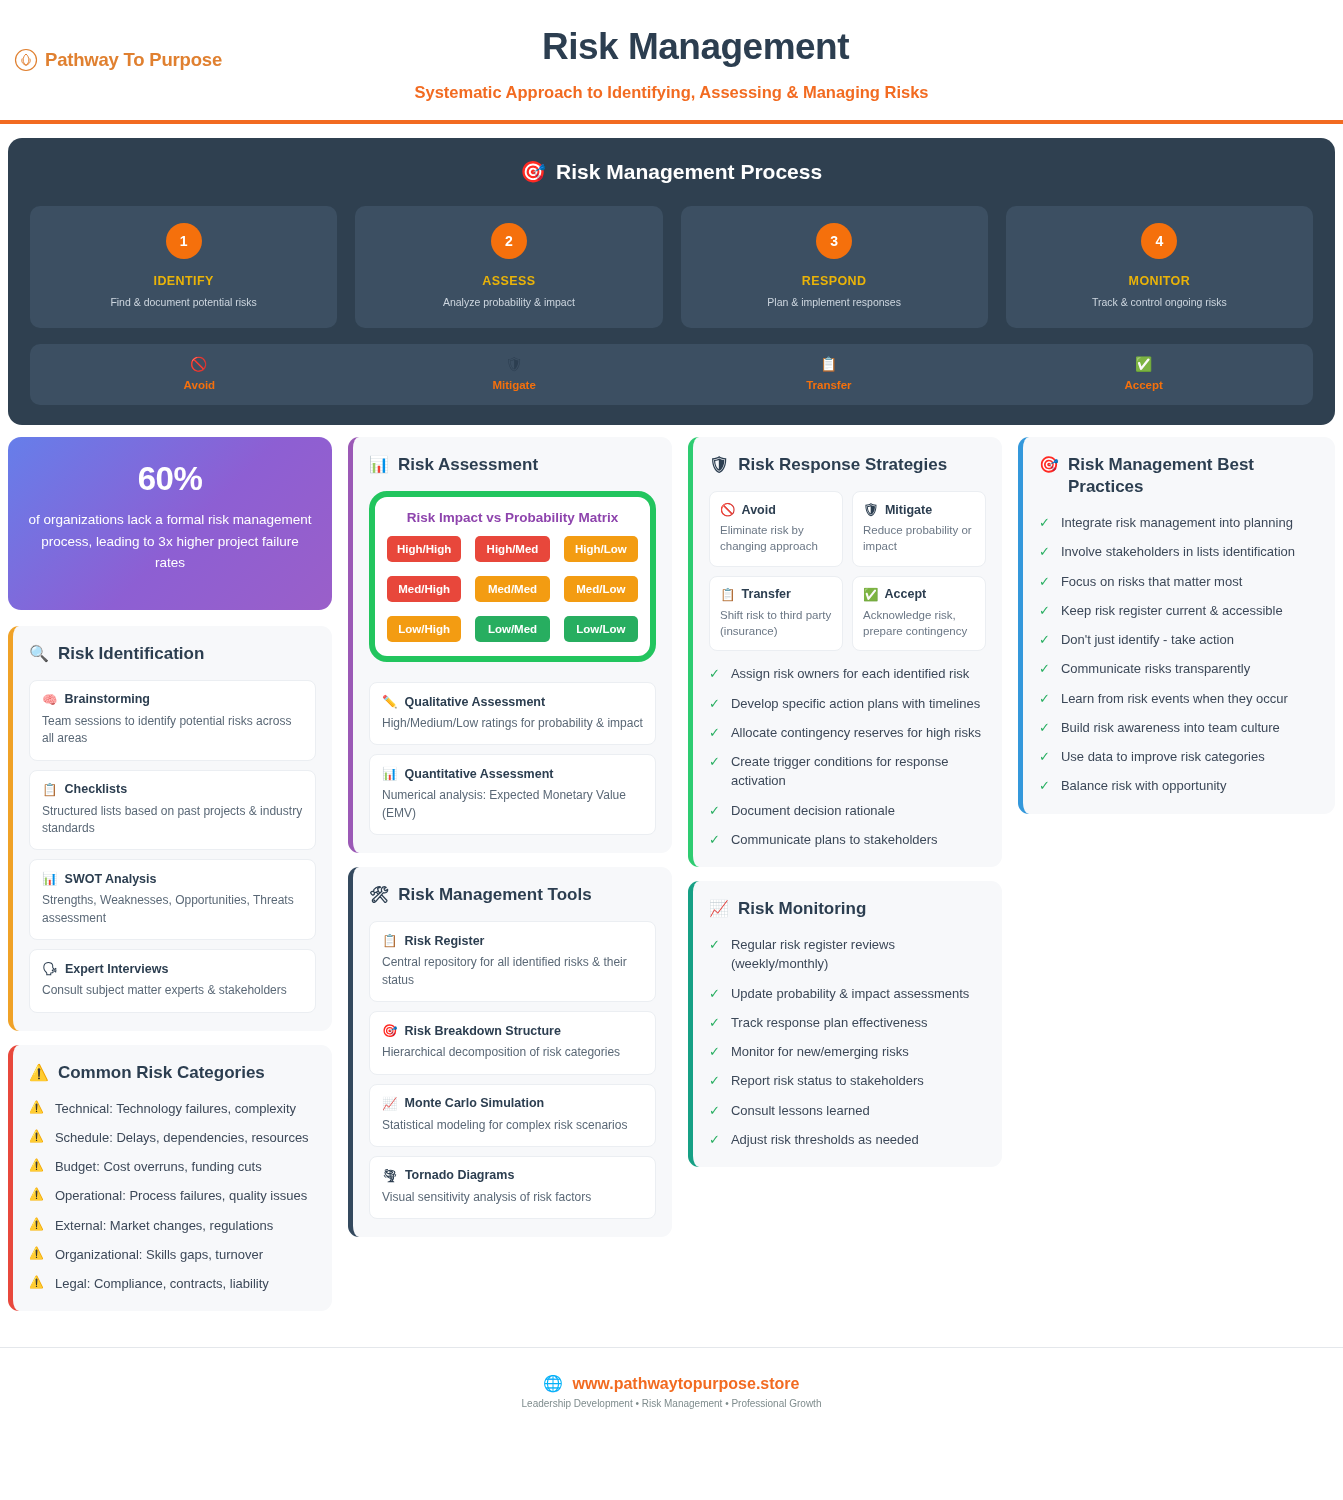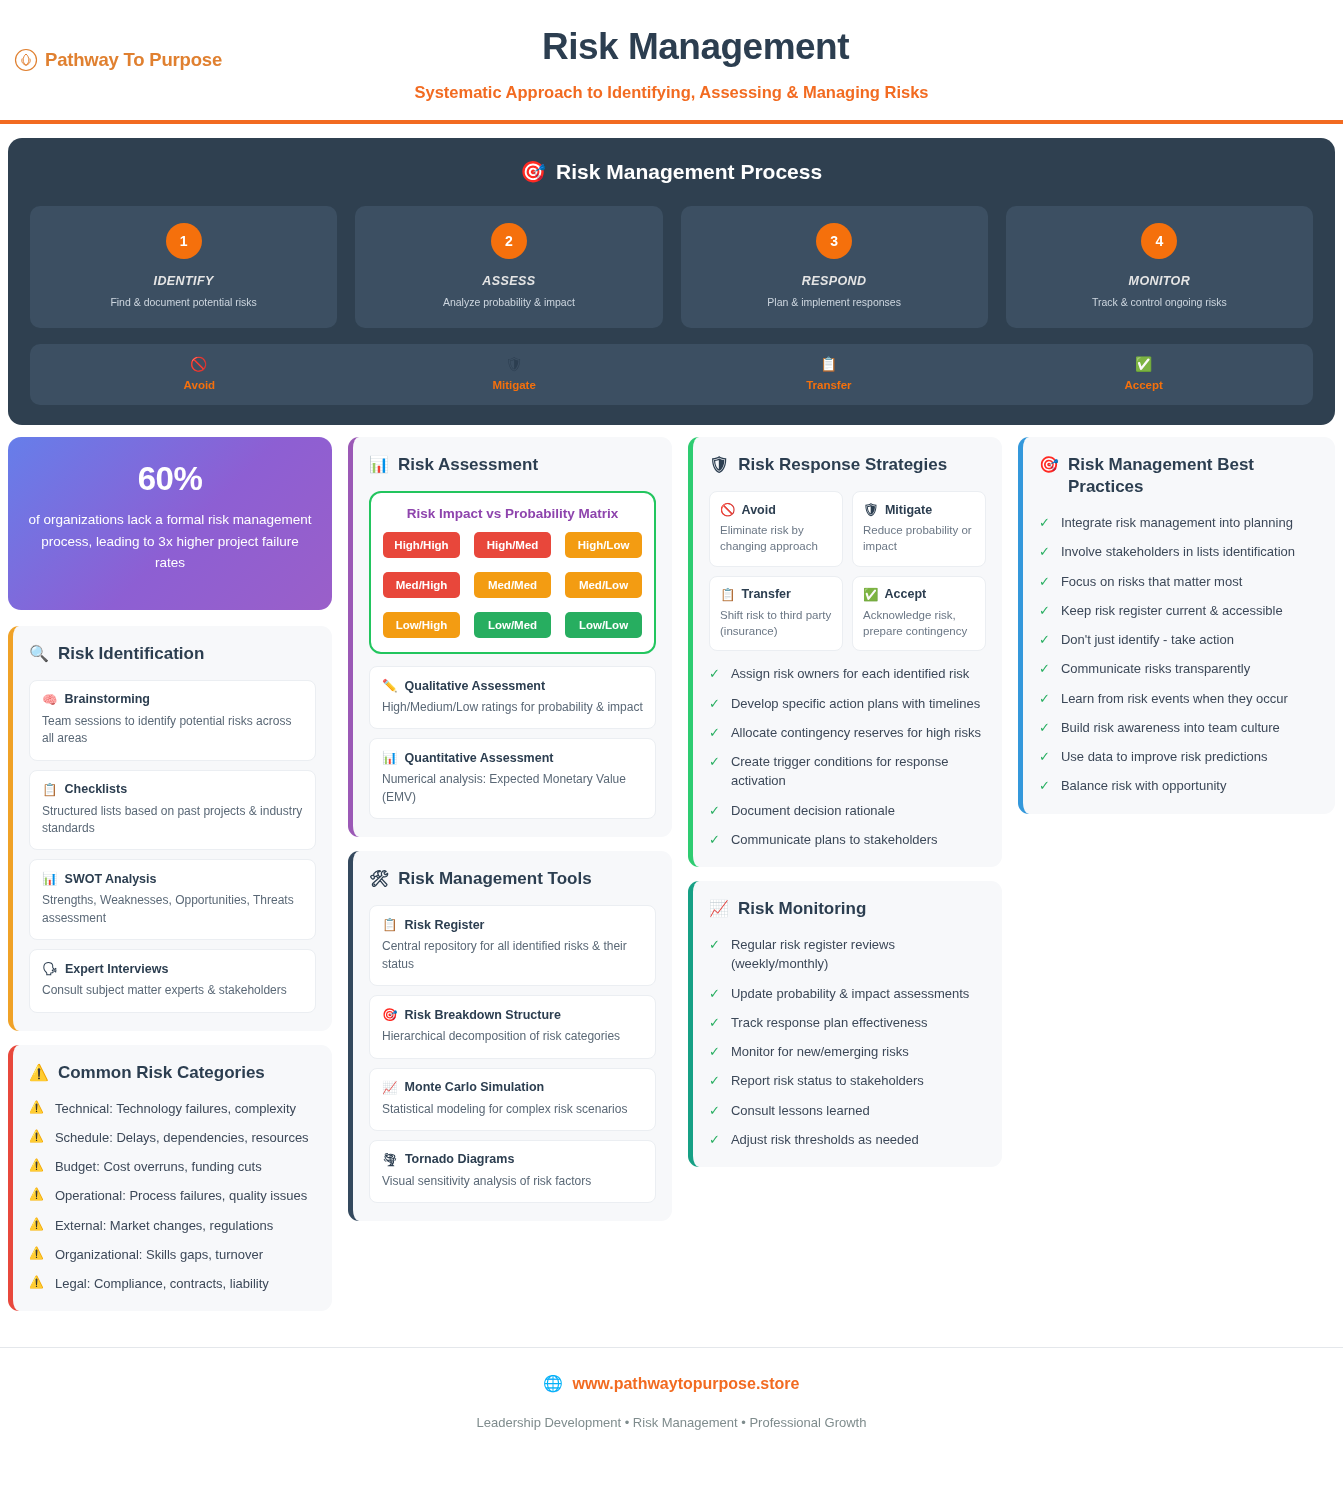--- a/index.html
+++ b/index.html
@@ -87,26 +87,25 @@
     background: #f5700c;
     color: #fff;
     font-size: 14px;
     font-weight: bold;
     display: flex;
     align-items: center;
     justify-content: center;
     margin: 0 auto 15px;
   }
   .step-name {
-    color: #e5e5e5;
+    color: #eab308;
     font-size: 12.5px;
     font-weight: bold;
     letter-spacing: 0.4px;
     margin-bottom: 8px;
-    font-style: italic;
   }
   .step-desc { color: #cdd6df; font-size: 10.5px; line-height: 1.3; }
 
   .strategy-bar {
     margin-top: 16px;
     background: #3c4f62;
     border-radius: 10px;
     padding: 12px 12px 14px;
     display: grid;
     grid-template-columns: repeat(4, 1fr);
@@ -199,24 +198,24 @@
     margin-bottom: 10px;
   }
   .bullets li:last-child { margin-bottom: 0; }
   .bullets .bi { flex: 0 0 auto; }
   .bullets.check .bi { color: #27ae60; font-size: 13px; }
   .bullets.warn .bi { font-size: 12px; }
 
   
   .matrix-box {
     background: #fff;
-    border: 2px solid #22c55e;
-    border-radius: 12px;
+    border: 6px solid #22c55e;
+    border-radius: 18px;
     padding: 13px 12px 14px;
-    margin-bottom: 12px;
+    margin-bottom: 20px;
   }
   .matrix-title {
     text-align: center;
     color: #8e44ad;
     font-size: 13.5px;
     font-weight: bold;
     margin-bottom: 11px;
   }
   .matrix-grid {
     display: grid;
@@ -268,21 +267,21 @@
   }
   .footer-url {
     font-size: 16px;
     font-weight: bold;
     color: #f26b21;
     display: flex;
     align-items: center;
     justify-content: center;
     gap: 9px;
   }
-  .footer-tag { font-size: 13px; color: #7f8c8d; margin-top: 22px; }
+  .footer-tag { font-size: 10px; color: #7f8c8d; margin-top: 5px; }
 </style>
 </head>
 <body>
 
 <div class="header">
   <div class="logo">
     <svg class="logo-mark" viewBox="0 0 32 32">
       <circle cx="16" cy="16" r="14" fill="none" stroke="#e08030" stroke-width="1.6"></circle>
       <path d="M16 8 C11 12 11 20 16 23 C21 20 21 12 16 8 Z M11 14 C9 18 12 22 16 23 M21 14 C23 18 20 22 16 23" fill="none" stroke="#e08030" stroke-width="1.3"></path>
     </svg>
@@ -628,21 +627,21 @@
         <li>
           <span class="bi">✓</span>
           <span>Learn from risk events when they occur</span>
         </li>
         <li>
           <span class="bi">✓</span>
           <span>Build risk awareness into team culture</span>
         </li>
         <li>
           <span class="bi">✓</span>
-          <span>Use data to improve risk predictions</span>
+          <span>Use data to improve risk categories</span>
         </li>
         <li>
           <span class="bi">✓</span>
           <span>Balance risk with opportunity</span>
         </li>
       </ul>
     </div>
   </div>
 
 </div>

